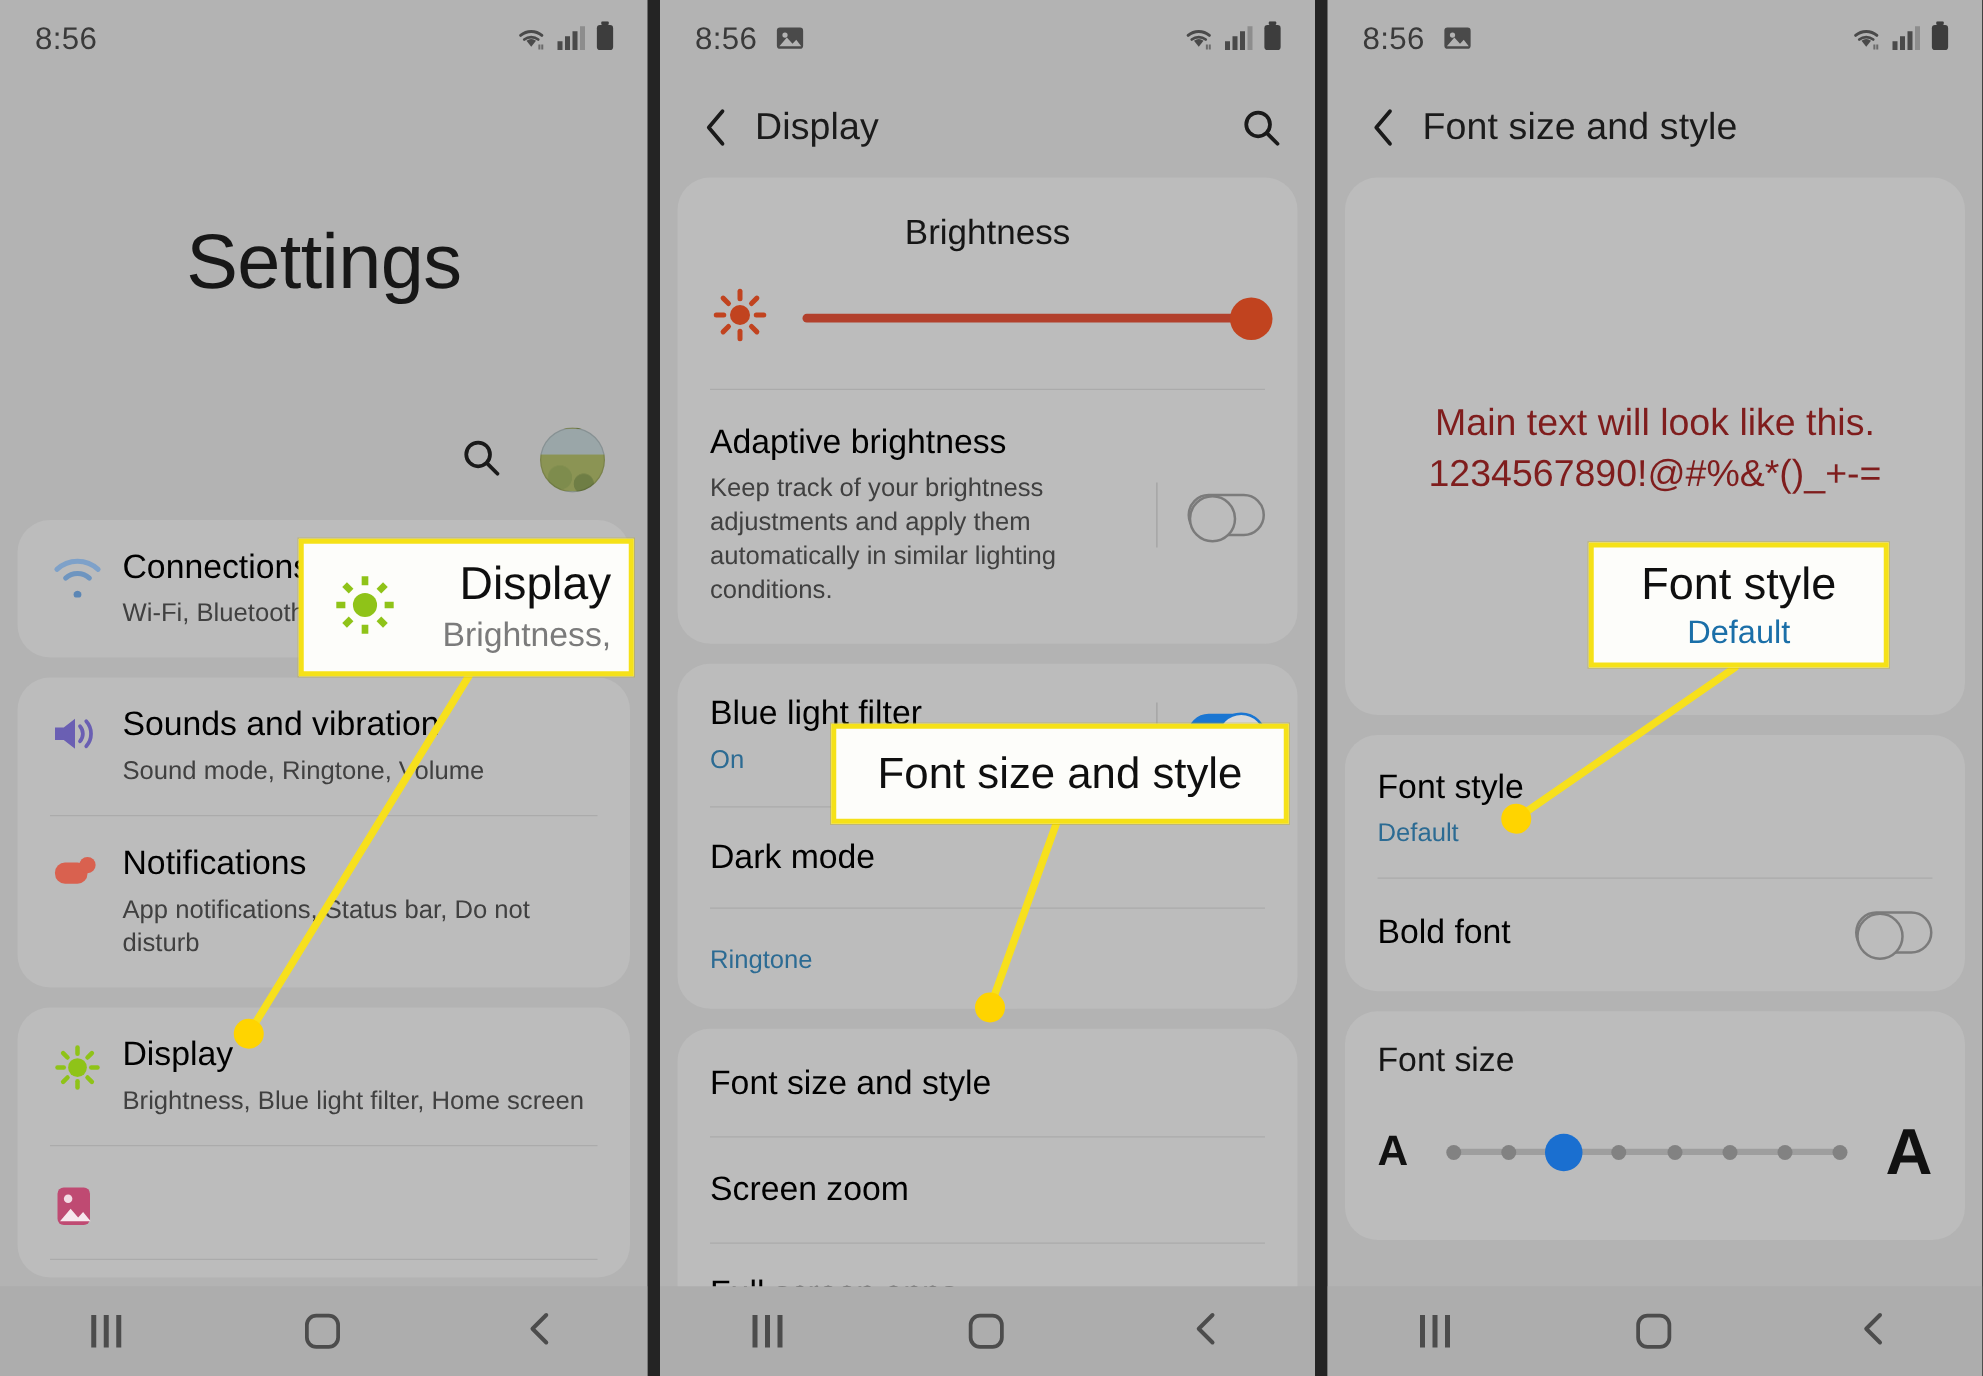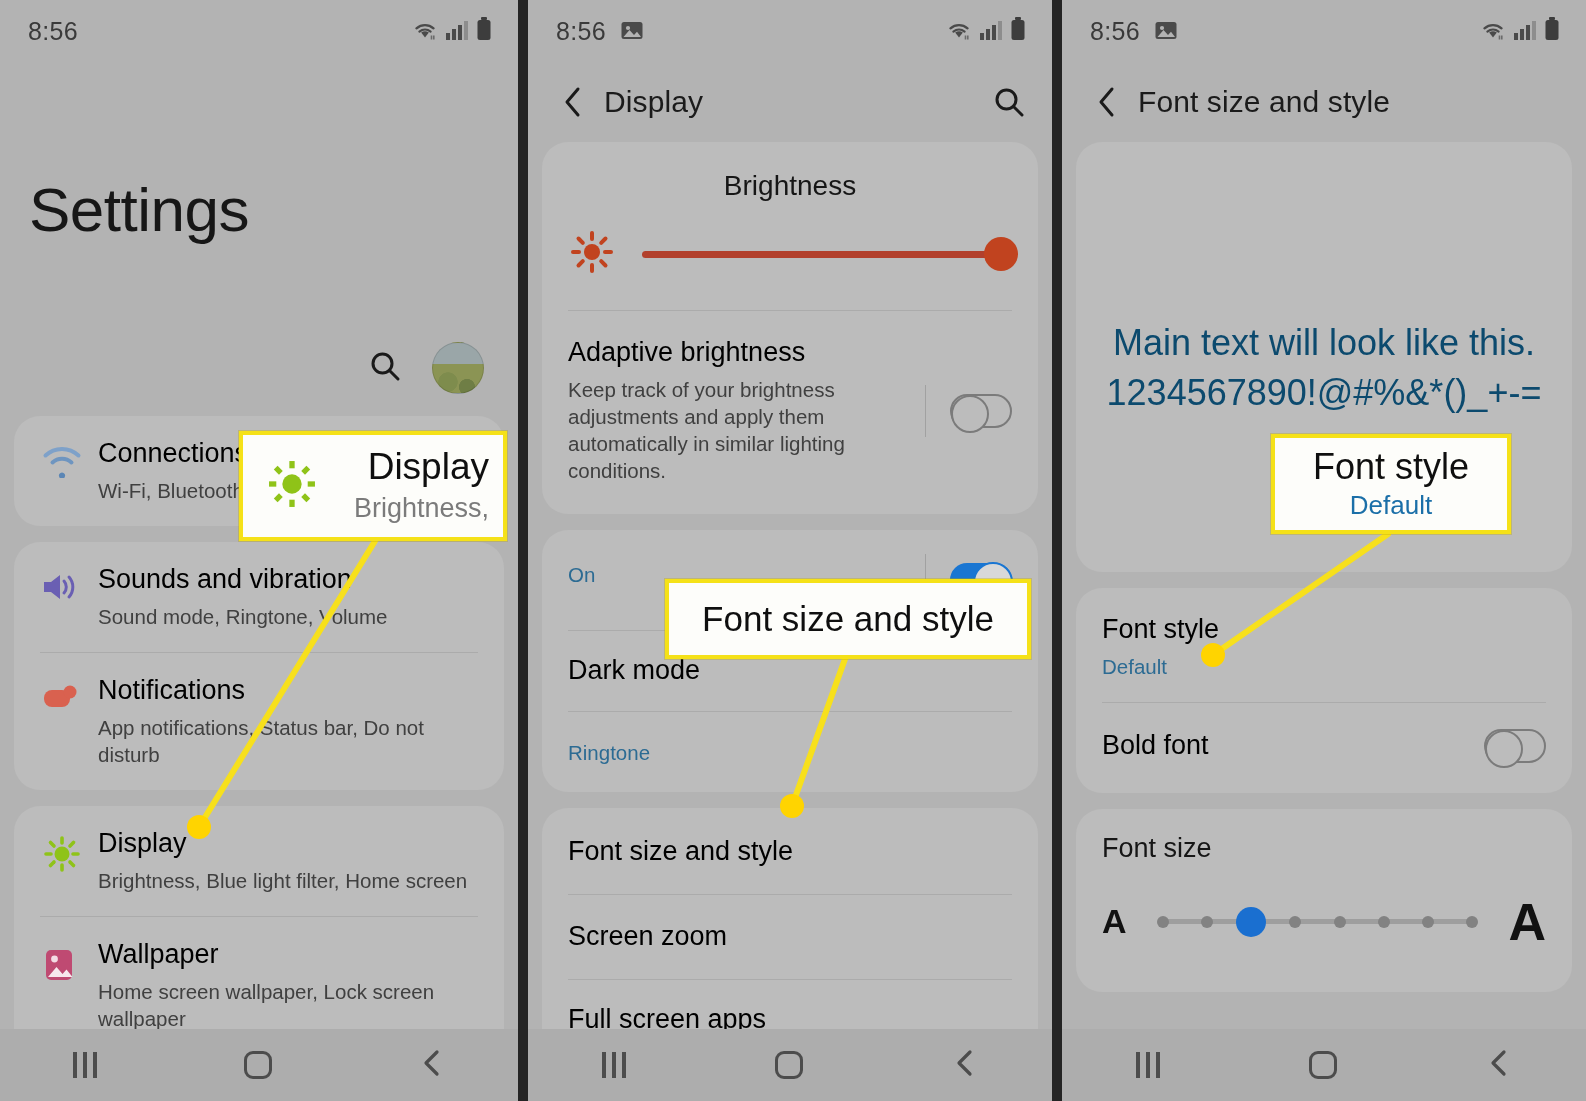--- a/index.html
+++ b/index.html
@@ -48,23 +48,22 @@
     padding: 0 26px 0 24px;
   }
   .appbar .back { width: 42px; display:flex; align-items:center; justify-content:center; }
   .appbar .title {
     font-size: 30px; color: #1b1b1b; margin-left: 10px; letter-spacing: .1px;
   }
   .appbar .search { margin-left: auto; display: flex; align-items: center; }
 
   
   .hero {
-    height: 258px; display: flex; align-items: flex-start; 
+    height: 258px; display: flex; align-items: flex-start; justify-content: center;
     padding-top: 112px;
-    margin-left: 29px;
   }
   .hero-title { font-size: 62px; color: #171717; font-weight: 400; letter-spacing: -.5px; }
 
   .tools-row {
     height: 96px; display: flex; align-items: center; justify-content: flex-end;
     padding-right: 34px; gap: 30px;
   }
   .avatar {
     width: 52px; height: 52px; border-radius: 50%;
     background:
@@ -131,21 +130,21 @@
     position: absolute; right: -16px; top: 50%; transform: translateY(-50%);
     width: 34px; height: 34px; border-radius: 50%; background: #c1431f;
   }
 
   
   .preview-card {
     background: #bcbcbc; border-radius: 26px; margin: 0 14px 16px 14px;
     height: 430px; display: flex; flex-direction: column;
     align-items: center; justify-content: flex-start; padding-top: 176px;
   }
-  .preview-line { font-size: 36px; color: #0c4a6e; line-height: 1.38; }
+  .preview-line { font-size: 30px; color: #7f1d1d; line-height: 1.38; }
 
   
   .fsize-card { padding: 24px 26px 40px 26px; }
   .fsize-title { font-size: 27px; color: #161616; }
   .fsize-row { display: flex; align-items: center; margin-top: 28px; gap: 22px; }
   .fsize-a-small { font-size: 34px; font-weight: 700; color: #111; }
   .fsize-a-big { font-size: 52px; font-weight: 700; color: #111; }
   .fsize-track {
     flex: 1; height: 5px; background: #9e9e9e; border-radius: 3px;
     position: relative; margin: 0 14px;
@@ -324,24 +323,20 @@
         </span>
       </div>
       <div class="divider"></div>
       <div class="row">
         <span class="ic">
           <svg width="44" height="40" viewBox="0 0 44 40">
               <rect x="6" y="5" width="26" height="30" rx="5" fill="#bf4a72"></rect>
               <circle cx="14.5" cy="14" r="3.4" fill="#f3dbe4"></circle>
               <path d="M8 32 l8.5-10 6 7 4-4.5 6 7.5 Z" fill="#f7e7ed"></path>
             </svg>
-        </span>
-        <span class="txt">
-          <span class="row-title" style="display:block">Wallpaper</span>
-          <span class="row-sub" style="display:block">Home screen wallpaper, Lock screen wallpaper</span>
         </span>
       </div>
       <div class="divider"></div>
       <div style="height:14px"></div>
     </div>
 
     <div class="navbar">
       <span class="nav-recents">
           <i></i>
           <i></i>
@@ -443,20 +438,21 @@
         <span class="tgl-wrap">
           <span class="tgl-sep"></span>
           <span class="toggle off"></span>
         </span>
       </div>
     </div>
 
     <div class="card">
       <div class="row" style="padding:24px 26px 24px 26px">
         <span class="txt">
+          <span class="row-title" style="display:block">Blue light filter</span>
           <span class="row-sub blue" style="display:block">On</span>
         </span>
         <span class="tgl-wrap">
           <span class="tgl-sep"></span>
           <span class="toggle on"></span>
         </span>
       </div>
       <div class="divider"></div>
       <div class="row" style="padding:24px 26px">
         <span class="txt">

